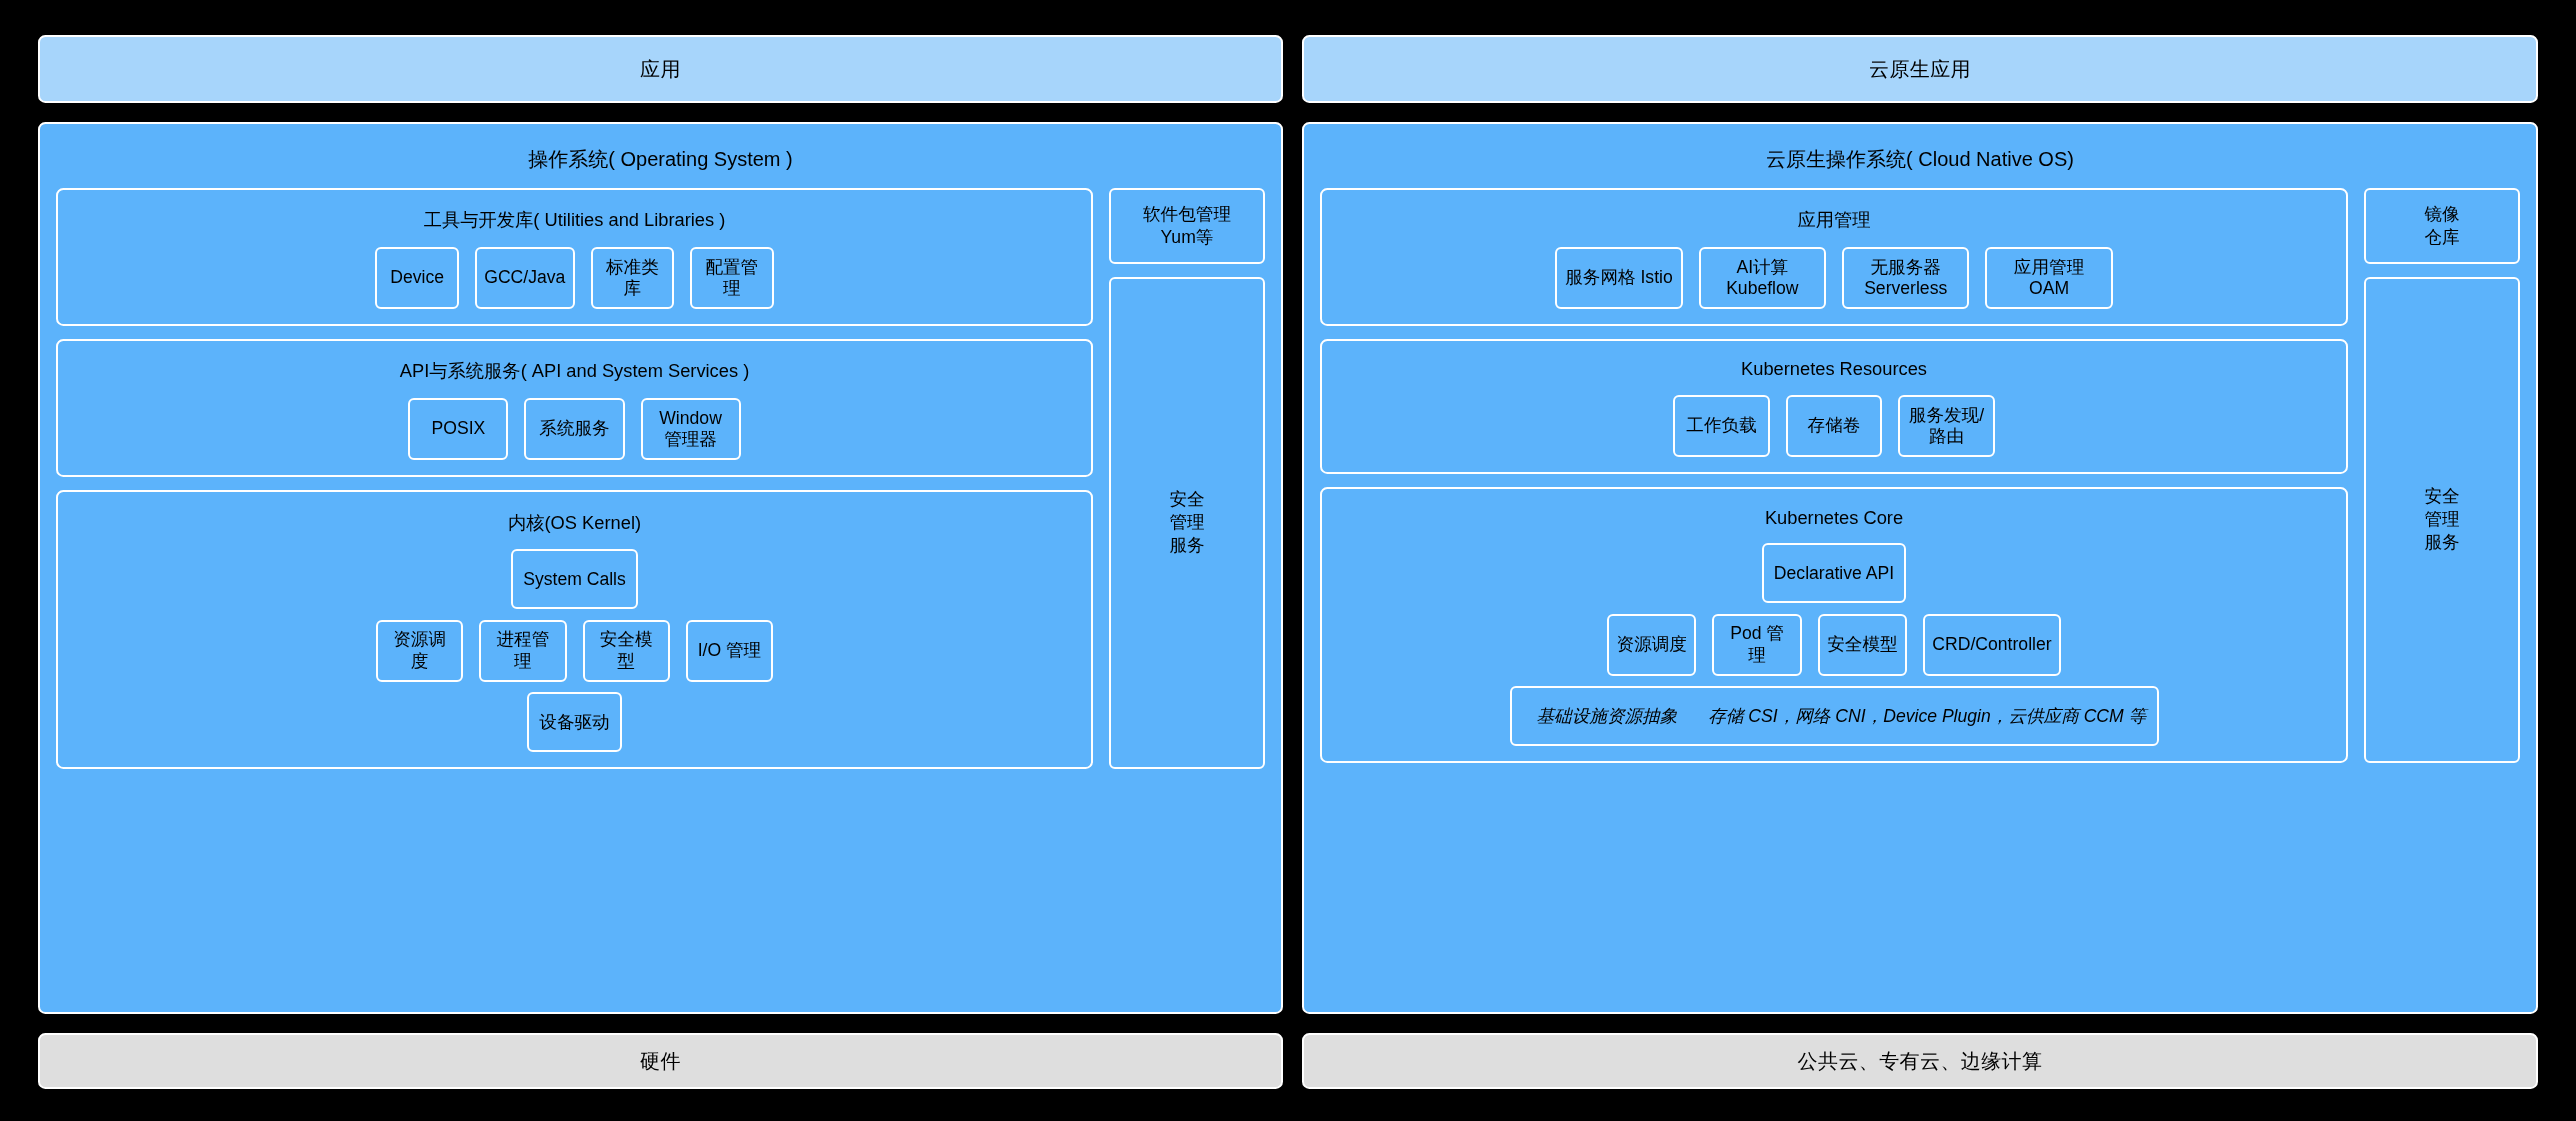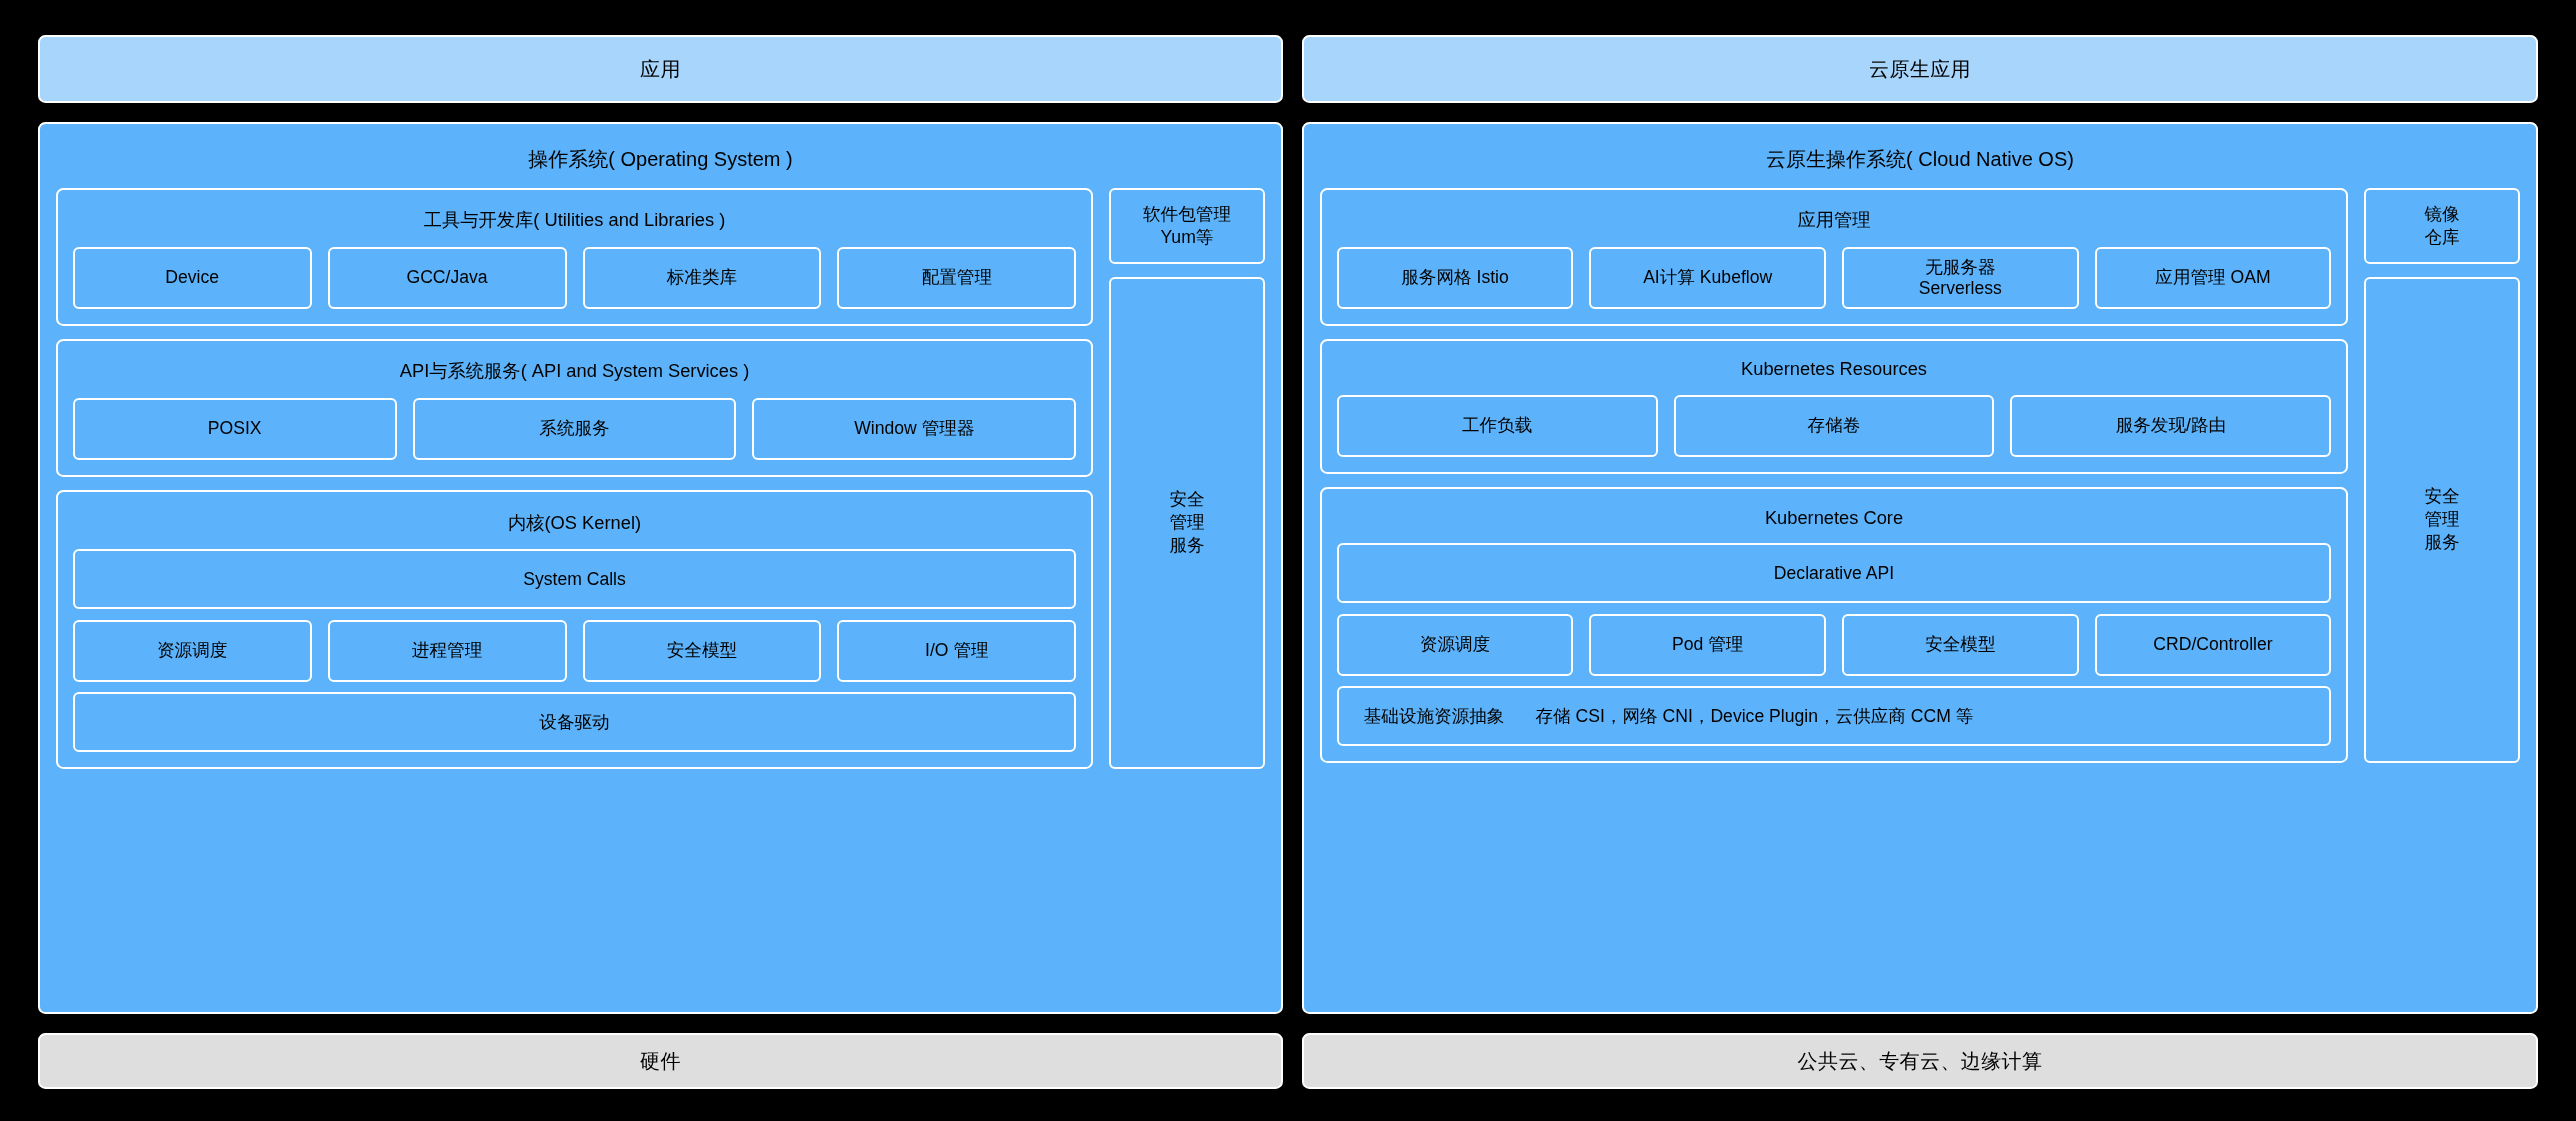--- a/index.html
+++ b/index.html
@@ -105,20 +105,21 @@
   
   .group {
     box-sizing: border-box;
     background: #5CB3FB;
     border: 2.9px solid #FFFFFF;
     border-radius: 7.3px;
     padding: 10.3px 14.7px 14.7px 14.7px;
     display: flex;
     flex-direction: column;
     gap: 10.3px;
+    align-items: center;
   }
   .group-title {
     font-size: 18.3px;
     text-align: center;
     padding: 7.3px 0 4.4px 0;
     white-space: pre-line;
   }
   .chip-row {
     display: flex;
     flex-direction: row;
@@ -154,21 +155,21 @@
     justify-content: center;
     text-align: center;
     font-size: 17.6px;
     padding: 5.9px 10.3px;
     white-space: pre-line;
   }
   .bar.left-pad {
     justify-content: flex-start;
     padding-left: 25px;
   }
-  .bar .seg { margin-right: 31px; }
+  .bar .seg { margin-right: 31px; font-style: italic; }
   .bar .seg:last-child { margin-right: 0; }
 
   
   .side-tile {
     box-sizing: border-box;
     background: #5CB3FB;
     border: 2.2px solid #FFFFFF;
     border-radius: 5.9px;
     display: flex;
     align-items: center;

